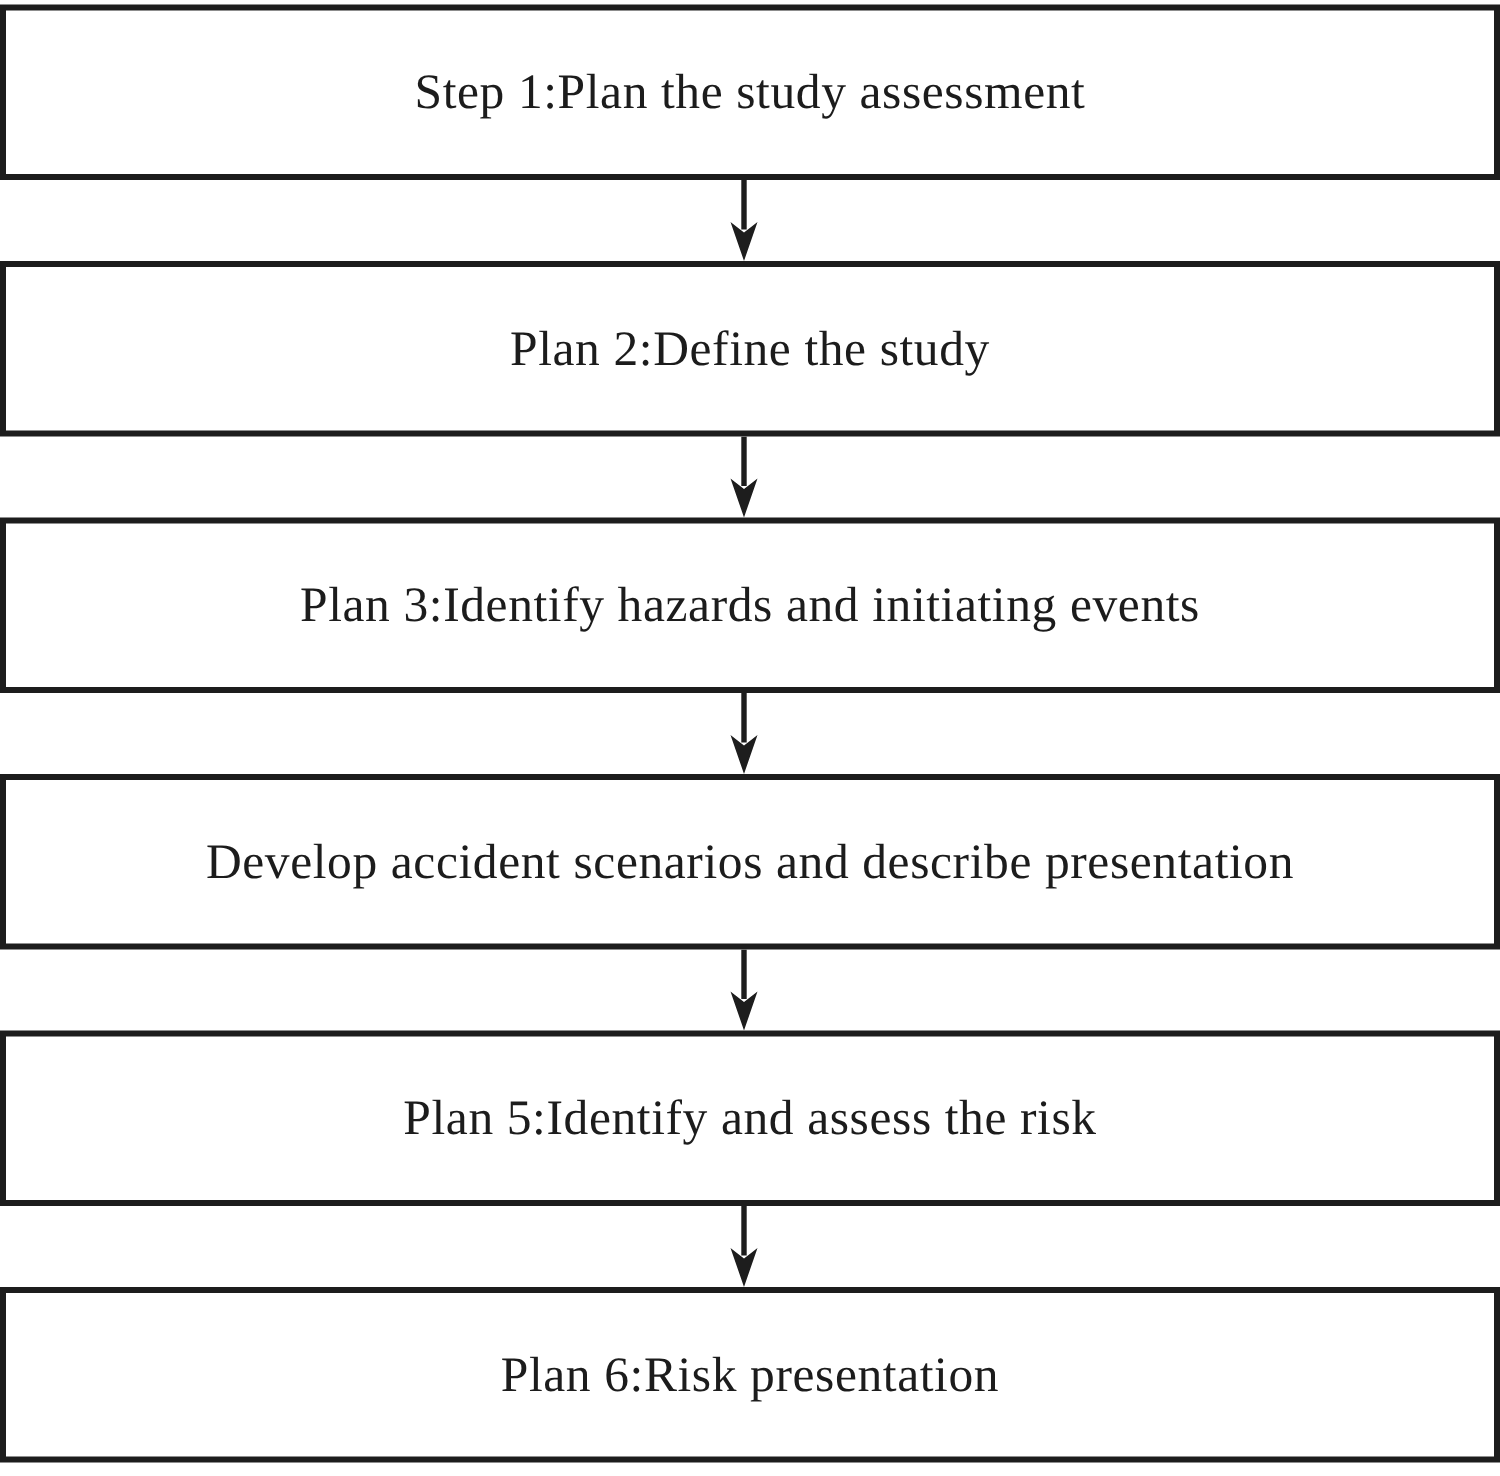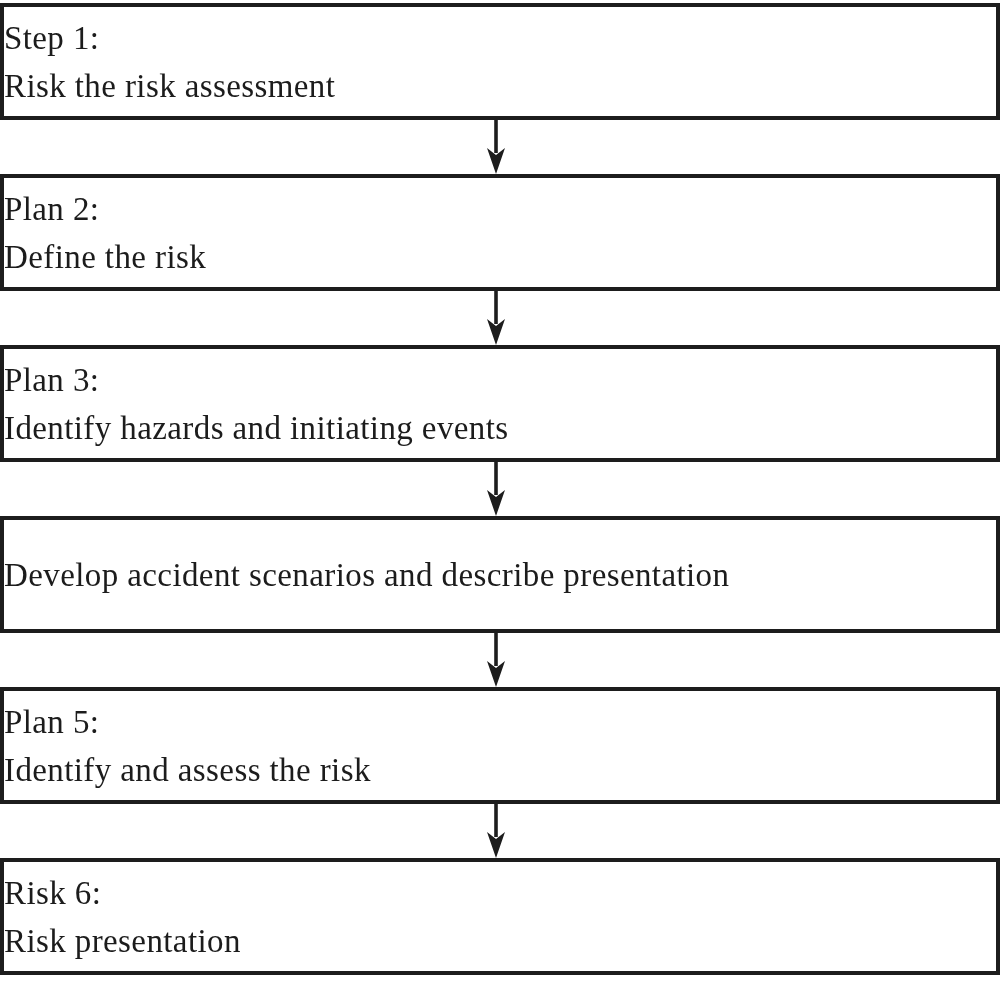--- a/index.html
+++ b/index.html
@@ -18,23 +18,22 @@
     display: flex;
     flex-direction: column;
     font-family: "Liberation Serif", "DejaVu Serif", serif;
   }
   .step-box {
     width: 100%;
     height: 117px;
     border: 4px solid var(--border);
     background: var(--bg);
     display: flex;
-    flex-direction: column;
     justify-content: center;
-    align-items: flex-start;
+    align-items: center;
     flex: 0 0 auto;
   }
   .step-label, .step-desc {
     display: block;
     color: var(--text);
     font-size: 33px;
     line-height: 48px;
     letter-spacing: 0.4px;
     text-align: center;
     white-space: nowrap;
@@ -50,33 +49,33 @@
   .arrow line { stroke: var(--arrow); stroke-width: 3.6; }
   .arrow polygon { fill: var(--arrow); stroke: none; }
 </style>
 </head>
 <body>
 
 <div class="page">
 
   <div class="step-box">
     <span class="step-label">Step 1:</span>
-    <span class="step-desc">Risk the risk assessment</span>
+    <span class="step-desc">Plan the study assessment</span>
   </div>
 
   <div class="arrow">
     <svg width="26" height="54" viewBox="0 0 26 54">
       <line x1="13" y1="0" x2="13" y2="33"></line>
       <polygon points="13,54 4,28 13,35 22,28"></polygon>
     </svg>
   </div>
 
   <div class="step-box">
     <span class="step-label">Plan 2:</span>
-    <span class="step-desc">Define the risk</span>
+    <span class="step-desc">Define the study</span>
   </div>
 
   <div class="arrow">
     <svg width="26" height="54" viewBox="0 0 26 54">
       <line x1="13" y1="0" x2="13" y2="33"></line>
       <polygon points="13,54 4,28 13,35 22,28"></polygon>
     </svg>
   </div>
 
   <div class="step-box">
@@ -108,17 +107,17 @@
   </div>
 
   <div class="arrow">
     <svg width="26" height="54" viewBox="0 0 26 54">
       <line x1="13" y1="0" x2="13" y2="33"></line>
       <polygon points="13,54 4,28 13,35 22,28"></polygon>
     </svg>
   </div>
 
   <div class="step-box">
-    <span class="step-label">Risk 6:</span>
+    <span class="step-label">Plan 6:</span>
     <span class="step-desc">Risk presentation</span>
   </div>
 
 </div>
 
 </body></html>

